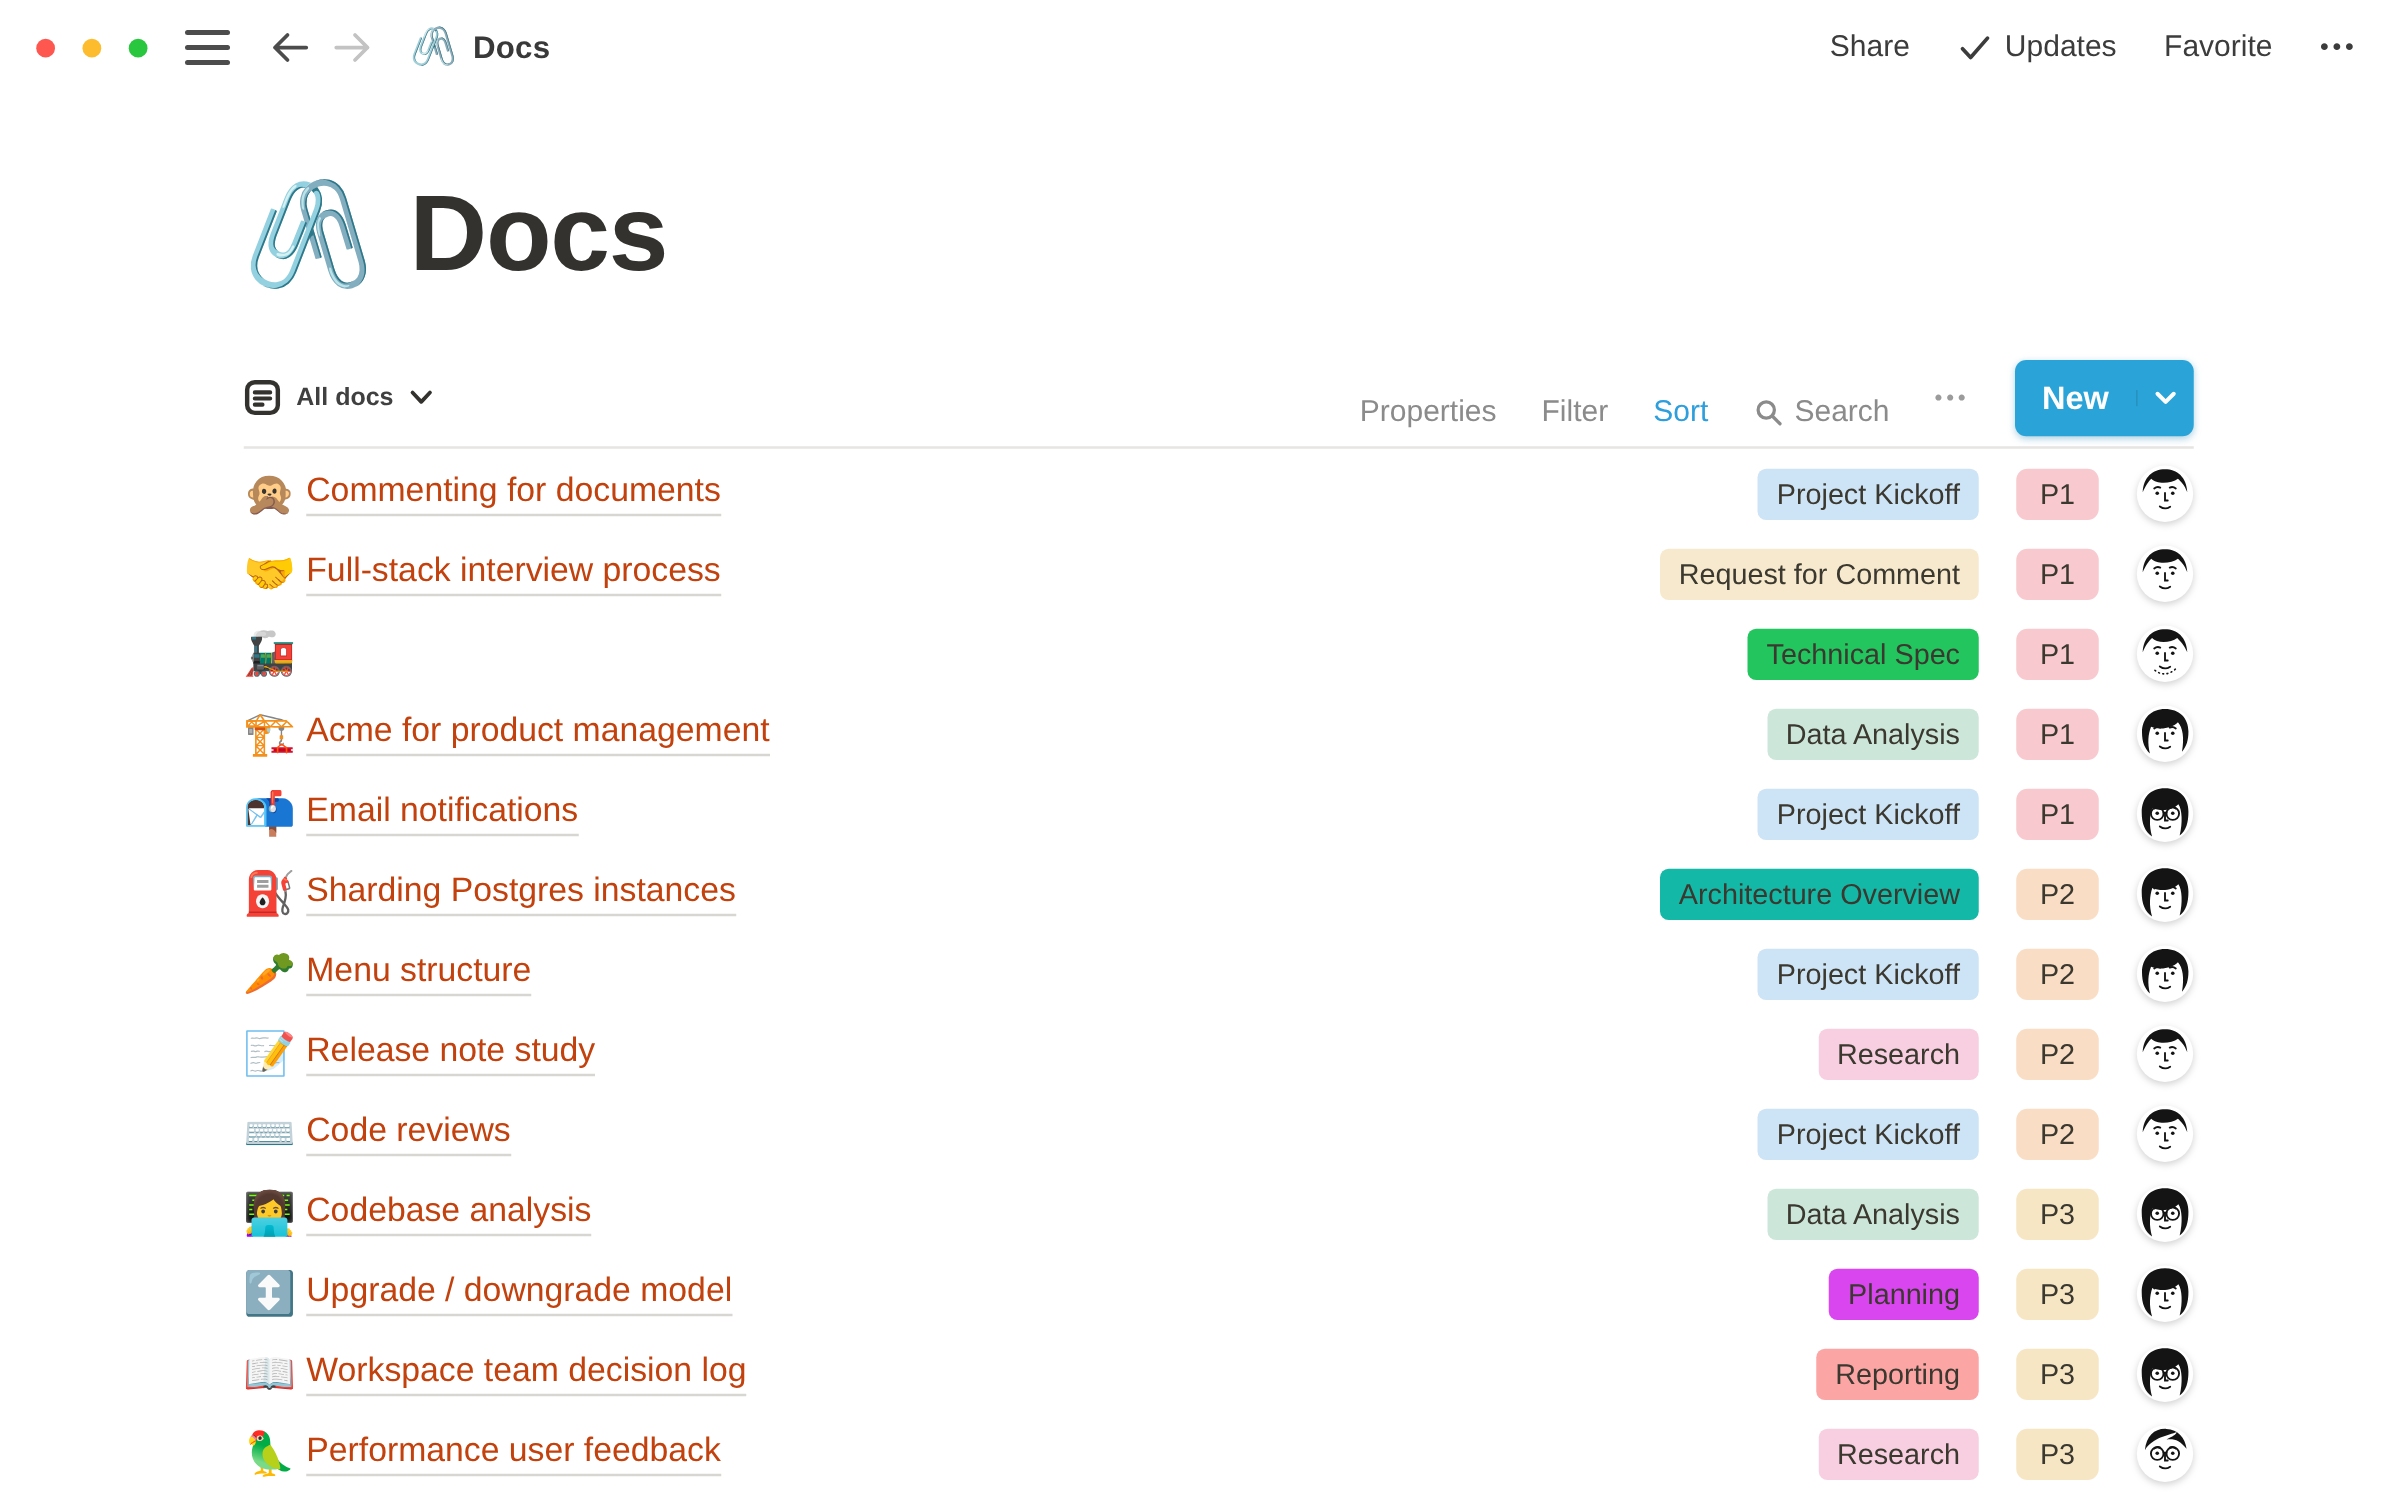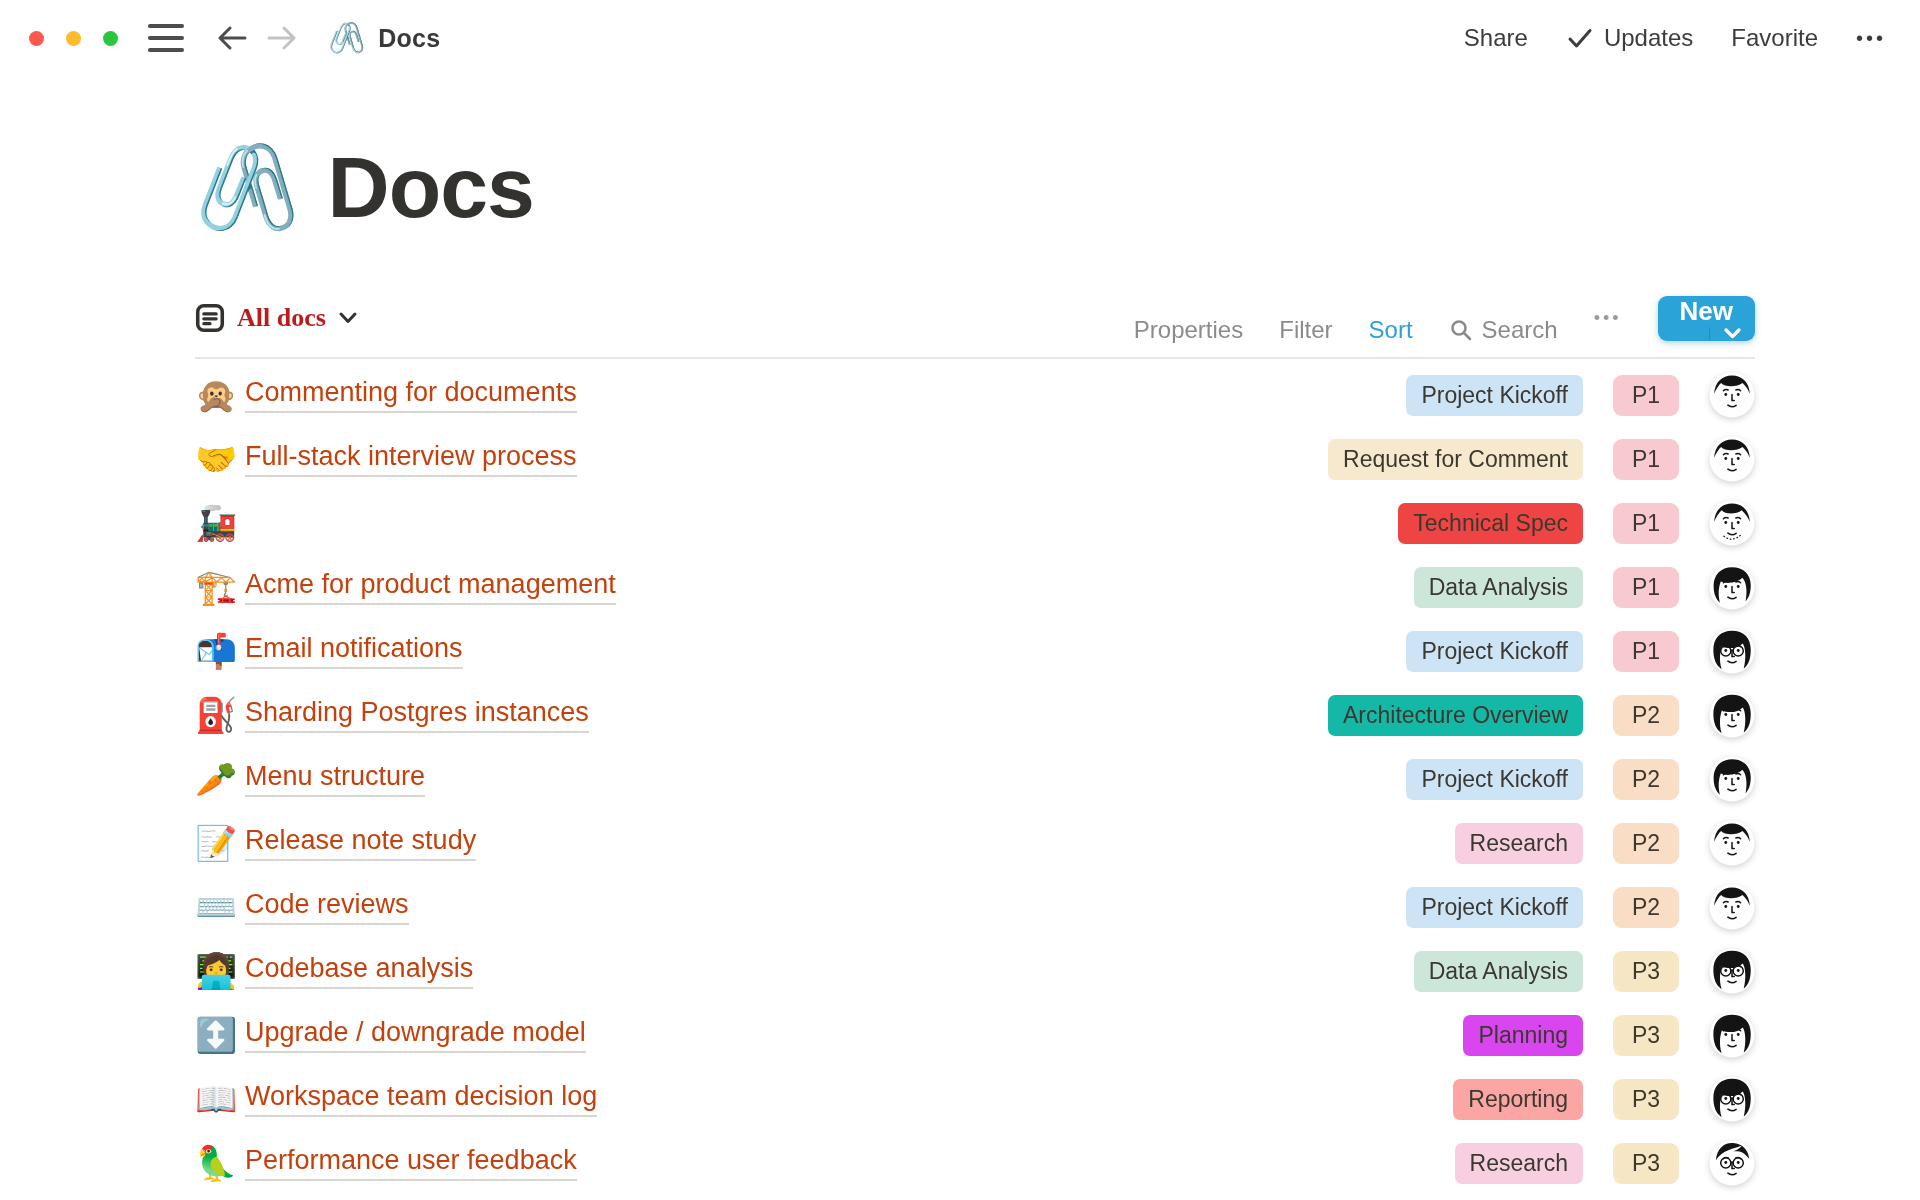--- a/index.html
+++ b/index.html
@@ -37,30 +37,29 @@
   
   .main { width: 1560px; margin-left: 195px; }
 
   .page-header { display: flex; align-items: center; margin-top: 56px; height: 110px; }
   .page-emoji { font-size: 84px; line-height: 1; margin-right: 28px; }
   .page-title { font-size: 86px; font-weight: 700; color: #33322e; letter-spacing: -1px; }
 
   
   .toolbar { display: flex; align-items: center; justify-content: space-between; margin-top: 52px; height: 48px; }
   .view-selector { display: flex; align-items: center; gap: 12px; cursor: pointer; }
-  .view-selector .label { font-size: 26px; font-weight: 700; color: #b91c1c; font-family: Liberation Serif, serif; }
+  .view-selector .label { font-size: 20px; font-weight: 700; color: #404040; }
   .tool-group { display: flex; align-items: center; gap: 36px; }
   .tool-link { font-size: 24px; color: #8b8b8b; cursor: pointer; display: flex; align-items: center; gap: 9px; margin-top: 24px; }
   .tool-link.active { color: #2e9fdc; }
   .tool-dots { font-size: 18px; letter-spacing: 3px; color: #9b9b9b; cursor: pointer; }
   .new-btn {
-    display: flex; align-items: flex-end; height: 45px;
+    display: flex; align-items: center; height: 61px;
     border-radius: 9px; overflow: hidden; cursor: pointer;
     box-shadow: 0 2px 6px rgba(30,130,175,.35);
-    flex-direction: column;
   }
   .new-btn .new-main {
     display: flex; align-items: center; padding: 0 22px;
     color: #fff; font-size: 26px; font-weight: 700;
   }
   .new-btn .new-caret {
     display: flex; align-items: center; justify-content: center;
     width: 46px; border-left: 1px solid rgba(0,0,0,.14);
   }
   .divider { height: 2px; background: #e6e5e3; margin-top: 15px; }
@@ -220,21 +219,21 @@
             <path d="M20 19.5 v5.2 h1.9" fill="none" stroke="#141414" stroke-width="1.3" stroke-linecap="round"></path>
             <path d="M16.4 28.8 q3.6 2.7 7.2 .2" fill="none" stroke="#141414" stroke-width="1.3" stroke-linecap="round"></path>
             <path d="M4.5 19 C5 8.5 11.5 3 20 3 C28.5 3 35 8.5 35.5 19 C33.5 13.5 31 11.5 29 9.5 C24.5 13 14 13.5 10.5 9.5 C8.5 11.5 6.5 14 4.5 19 Z" fill="#141414"></path>
           </svg>
         </span>
   </div>
 
   <div class="row">
     <span class="row-emoji">🚂</span>
     <span class="spacer"></span>
-    <span class="tag-pill" style="background: #ef4444;">Technical Spec</span>
+    <span class="tag-pill" style="background: #22c55e;">Technical Spec</span>
     <span class="priority-pill" style="background: rgb(248, 201, 206);">P1</span>
     <span class="avatar">
           <svg viewBox="0 0 40 40">
             <circle cx="20" cy="20" r="19.6" fill="#ffffff"></circle>
             <path d="M12.5 16.3 q2 -1.6 4.2 -.6" fill="none" stroke="#141414" stroke-width="1.3" stroke-linecap="round"></path>
             <path d="M23.3 15.7 q2.2 -1 4.2 .6" fill="none" stroke="#141414" stroke-width="1.3" stroke-linecap="round"></path>
             <circle cx="14.6" cy="19.6" r="1.25" fill="#141414"></circle>
             <circle cx="25.4" cy="19.6" r="1.25" fill="#141414"></circle>
             <path d="M20 19.5 v5.2 h1.9" fill="none" stroke="#141414" stroke-width="1.3" stroke-linecap="round"></path>
             <path d="M16.4 28.8 q3.6 2.7 7.2 .2" fill="none" stroke="#141414" stroke-width="1.3" stroke-linecap="round"></path>

